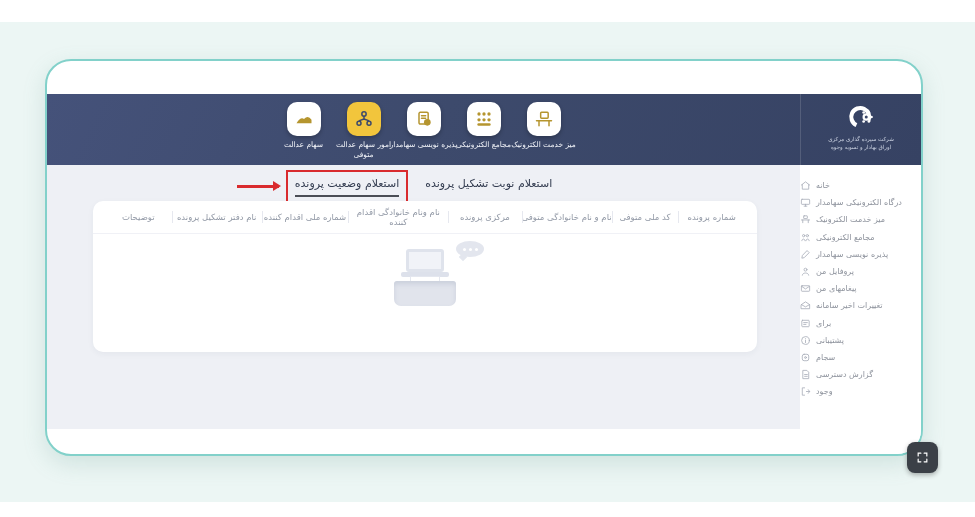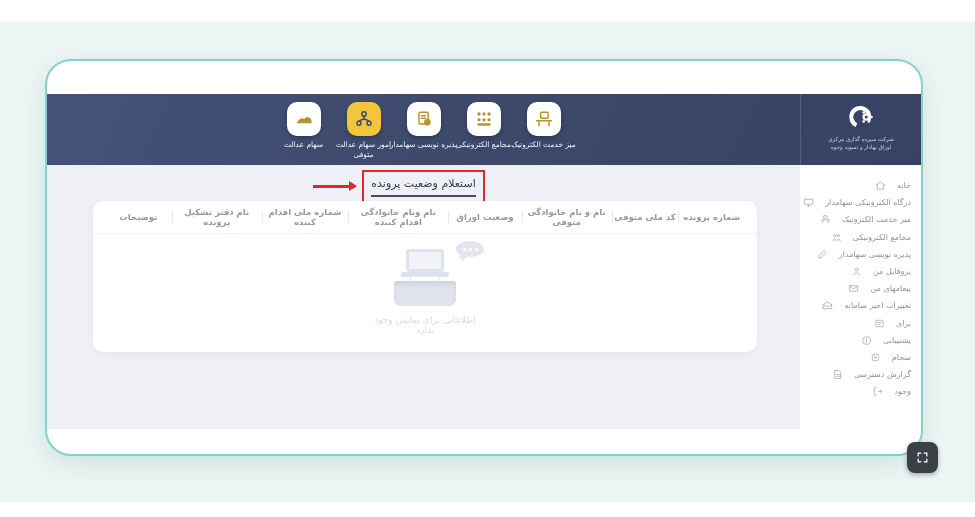--- a/index.html
+++ b/index.html
@@ -46,21 +46,21 @@
   .red-arrow { position:absolute; right:calc(100% + 16px); top:40%; width:42px; height:3px;
                background:#d92b2e; }
   .red-arrow::after { content:""; position:absolute; right:-7px; top:-4px;
                       border:5.5px solid transparent; border-left:8px solid #d92b2e; }
 
   
   .tbl-card { position:absolute; left:46px; top:36px; width:664px; height:151px;
               background:#ffffff; border-radius:10px; box-shadow:0 2px 6px rgba(40,50,80,.05); }
   .tbl-head { display:flex; direction:rtl; align-items:center; height:33px; padding:0 12px;
               border-bottom:1px solid #f0f1f6; }
-  .th { position:relative; font-size:8.5px; color:#9299a6; text-align:center;font-weight:bold; }
+  .th { position:relative; font-size:8.5px; color:#9299a6; text-align:center; }
   .th::after { content:""; position:absolute; left:0; top:50%; transform:translateY(-50%);
                width:1px; height:12px; background:#e6e8ef; }
   .th:last-child::after { display:none; }
   .th.w1{flex:1.0;} .th.w2{flex:1.0;} .th.w3{flex:1.35;} .th.w4{flex:1.1;}
   .th.w5{flex:1.5;} .th.w6{flex:1.3;} .th.w7{flex:1.35;} .th.w8{flex:1.0;}
 
   
   .empty { position:absolute; left:50%; top:42px; transform:translateX(-50%);
            width:120px; text-align:center; }
   .illus { position:relative; width:90px; margin:0 auto; }
@@ -75,22 +75,22 @@
   .lap-base { width:48px; height:5px; background:#dde1eb; border-radius:2px; margin:0 auto; }
   .papers { width:30px; height:9px; background:#ffffff; border:1px solid #e4e7ef; margin:-1px auto 0;
             border-radius:1px; }
   .tray { width:62px; height:25px; background:#e1e4ec; margin:-4px auto 0;
           border-radius:3px 3px 7px 7px; box-shadow:inset 0 3px 4px rgba(140,150,175,.25); }
   .empty-text { margin-top:9px; font-size:9px; color:#d7dae2; }
 
   
   .sidebar { position:absolute; left:753px; top:104px; width:121px; height:291px;
              background:#ffffff; padding:12px 10px 0 0; }
-  .side-item { display:flex; direction:rtl; align-items:center; justify-content:flex-start;
-               gap:11px; height:17.2px; cursor:pointer; }
+  .side-item { display:flex; direction:rtl; align-items:center; justify-content:flex-end;
+               gap:5px; height:17.2px; cursor:pointer; }
   .side-label { font-size:8px; color:#8d929c; white-space:nowrap; }
   .side-icon { width:11px; height:11px; flex:0 0 auto; display:flex; }
   .side-icon svg { width:11px; height:11px; stroke:#a9aeb8; fill:none; stroke-width:1.8;
                    stroke-linecap:round; stroke-linejoin:round; }
 
   
   .fs-btn { position:absolute; left:907px; top:442px; width:31px; height:31px;
             background:#3b4047; border-radius:8px; display:flex; align-items:center;
             justify-content:center; cursor:pointer; box-shadow:0 2px 5px rgba(0,0,0,.3); }
   .fs-btn svg { width:13px; height:13px; stroke:#ffffff; fill:none; stroke-width:2.2;
@@ -184,50 +184,52 @@
           <div>شرکت سپرده گذاری مرکزی</div>
           <div>اوراق بهادار و تسویه وجوه</div>
         </div>
       </div>
     </div>
 
     <div class="panel">
 
       <div class="tabs">
         <div class="tab">
+          <span>استعلام نوبت تشکیل پرونده</span>
+        </div>
+        <div class="tab">
           <span>استعلام وضعیت پرونده</span>
           <div class="tab-underline"></div>
           <div class="red-frame"></div>
           <div class="red-arrow"></div>
         </div>
       </div>
 
       <div class="tbl-card">
         <div class="tbl-head">
           <div class="th w1">شماره پرونده</div>
           <div class="th w2">کد ملی متوفی</div>
           <div class="th w3">نام و نام خانوادگی متوفی</div>
-          <div class="th w4">وضعیت اوراق</div>
+          <div class="th w4">مرکزی پرونده</div>
           <div class="th w5">نام ونام خانوادگی اقدام کننده</div>
           <div class="th w6">شماره ملی اقدام کننده</div>
           <div class="th w7">نام دفتر تشکیل پرونده</div>
           <div class="th w8">توضیحات</div>
         </div>
 
         <div class="empty">
           <div class="illus">
             <div class="bubble">
                 <div class="dots"></div>
               </div>
             <div class="lap-screen"></div>
             <div class="lap-base"></div>
             <div class="papers"></div>
             <div class="tray"></div>
           </div>
-          <div class="empty-text">اطلاعاتی برای نمایش وجود ندارد</div>
         </div>
       </div>
     </div>
 
     <div class="sidebar">
       <div class="side-item">
         <span class="side-label">خانه</span>
         <span class="side-icon">
             <svg viewBox="0 0 24 24">
               <path d="M3 11 L12 4 L21 11 M5 10 V20 H19 V10"></path>

